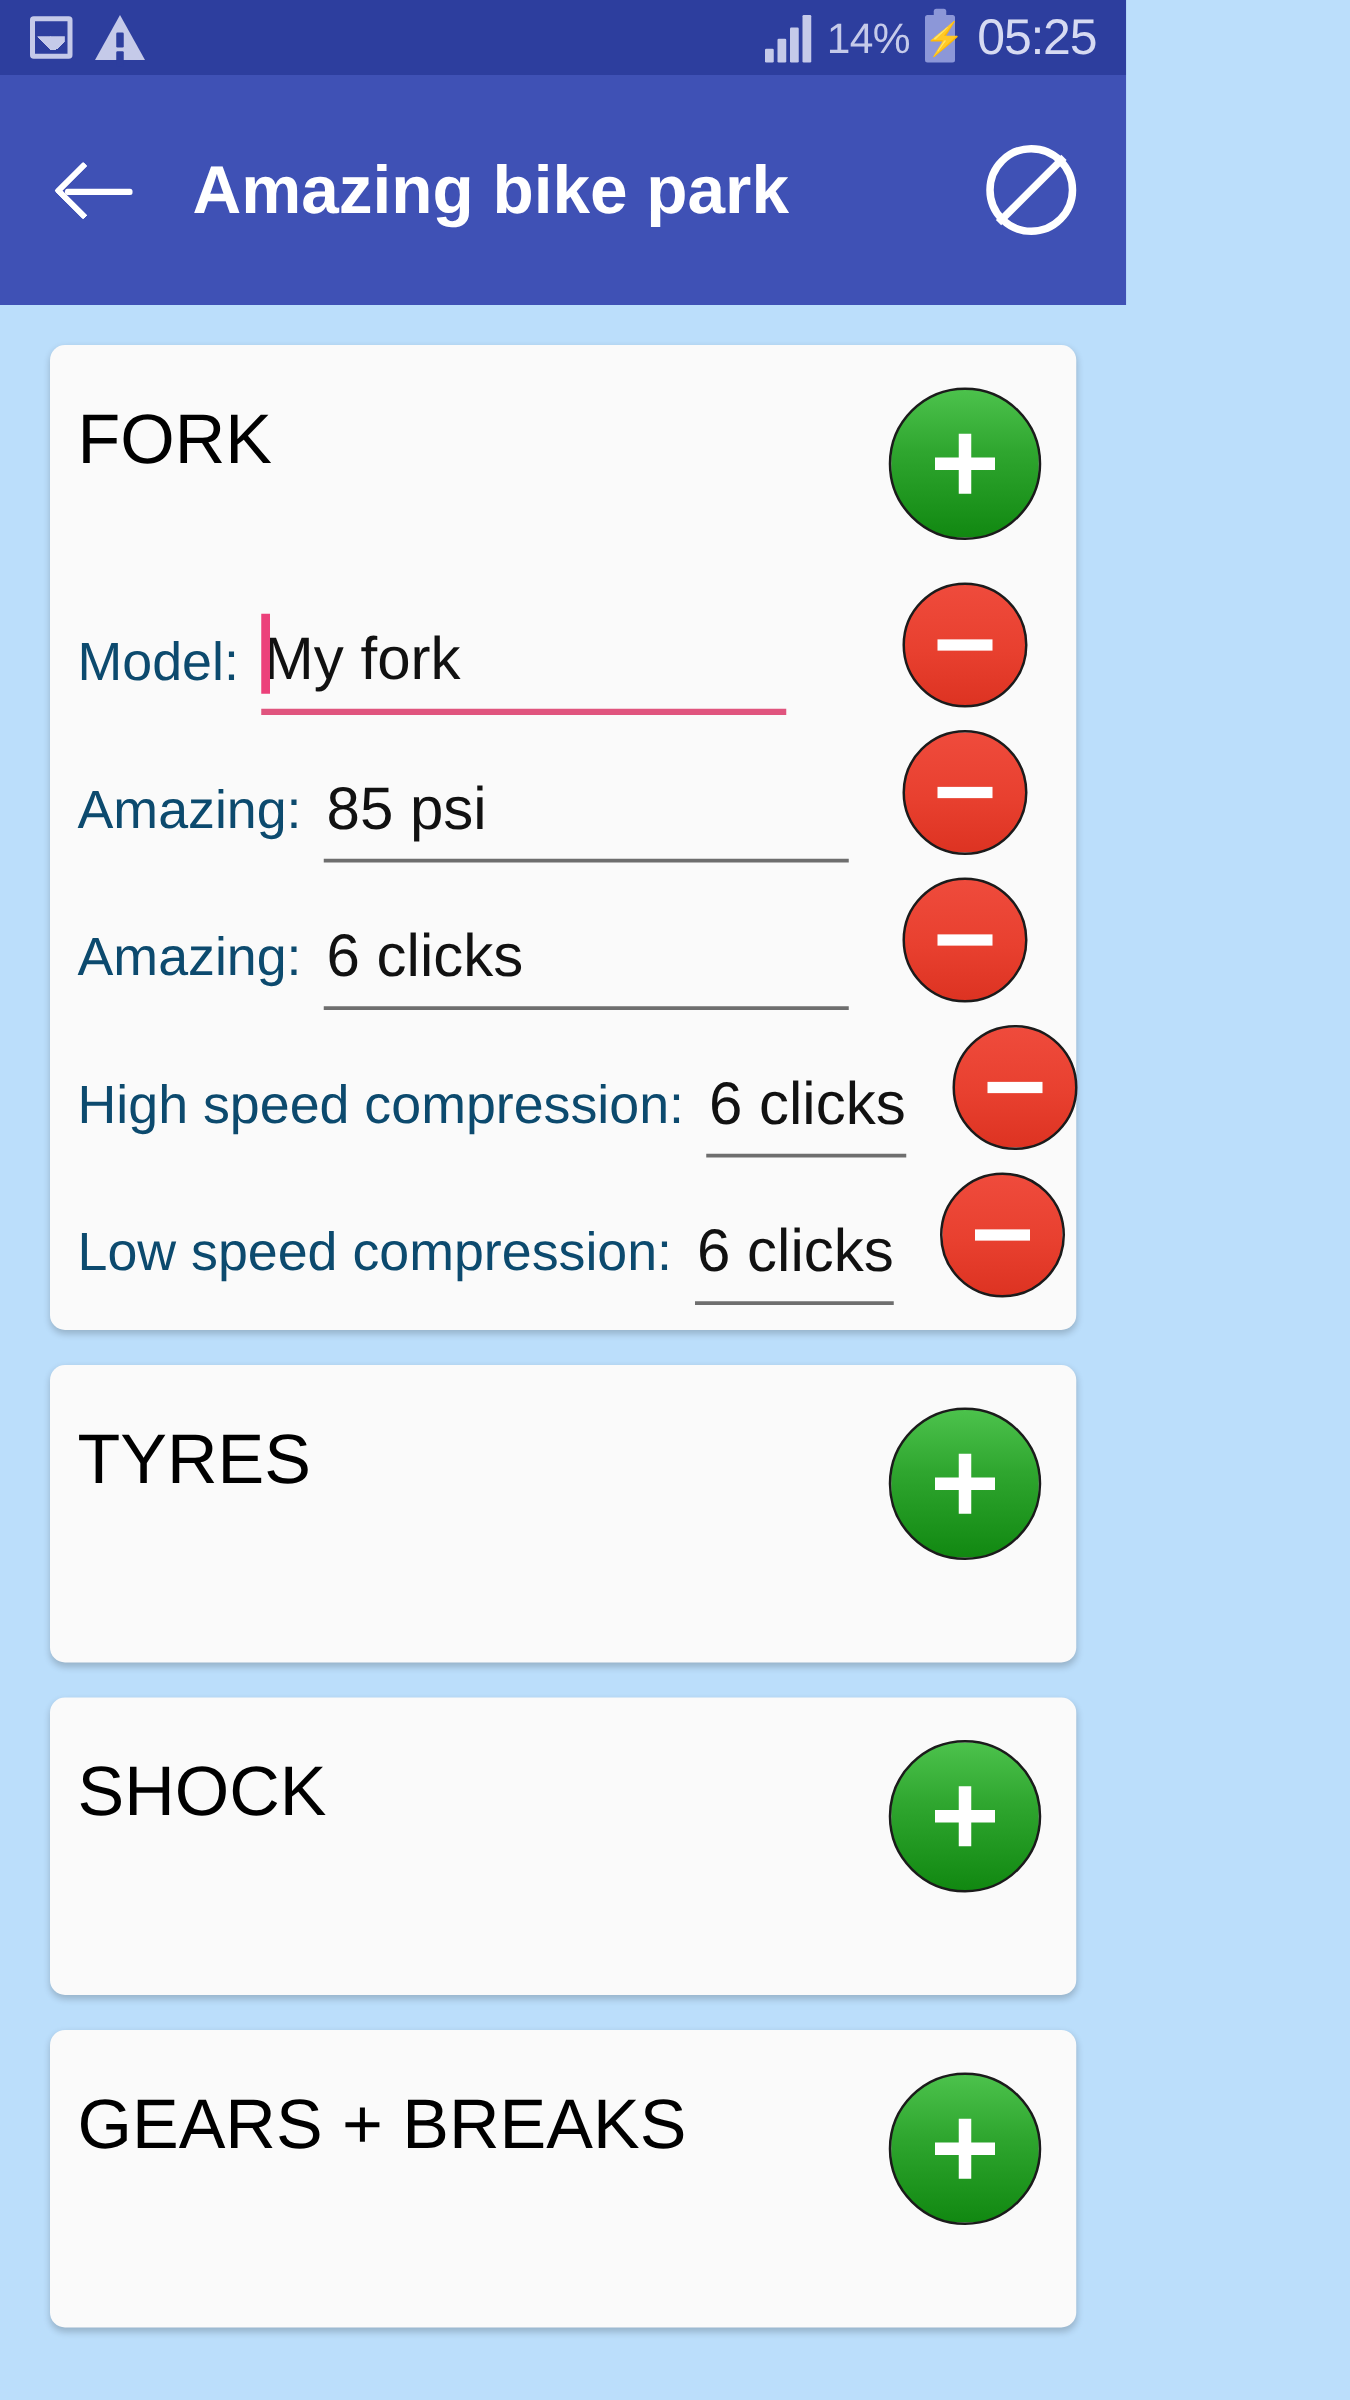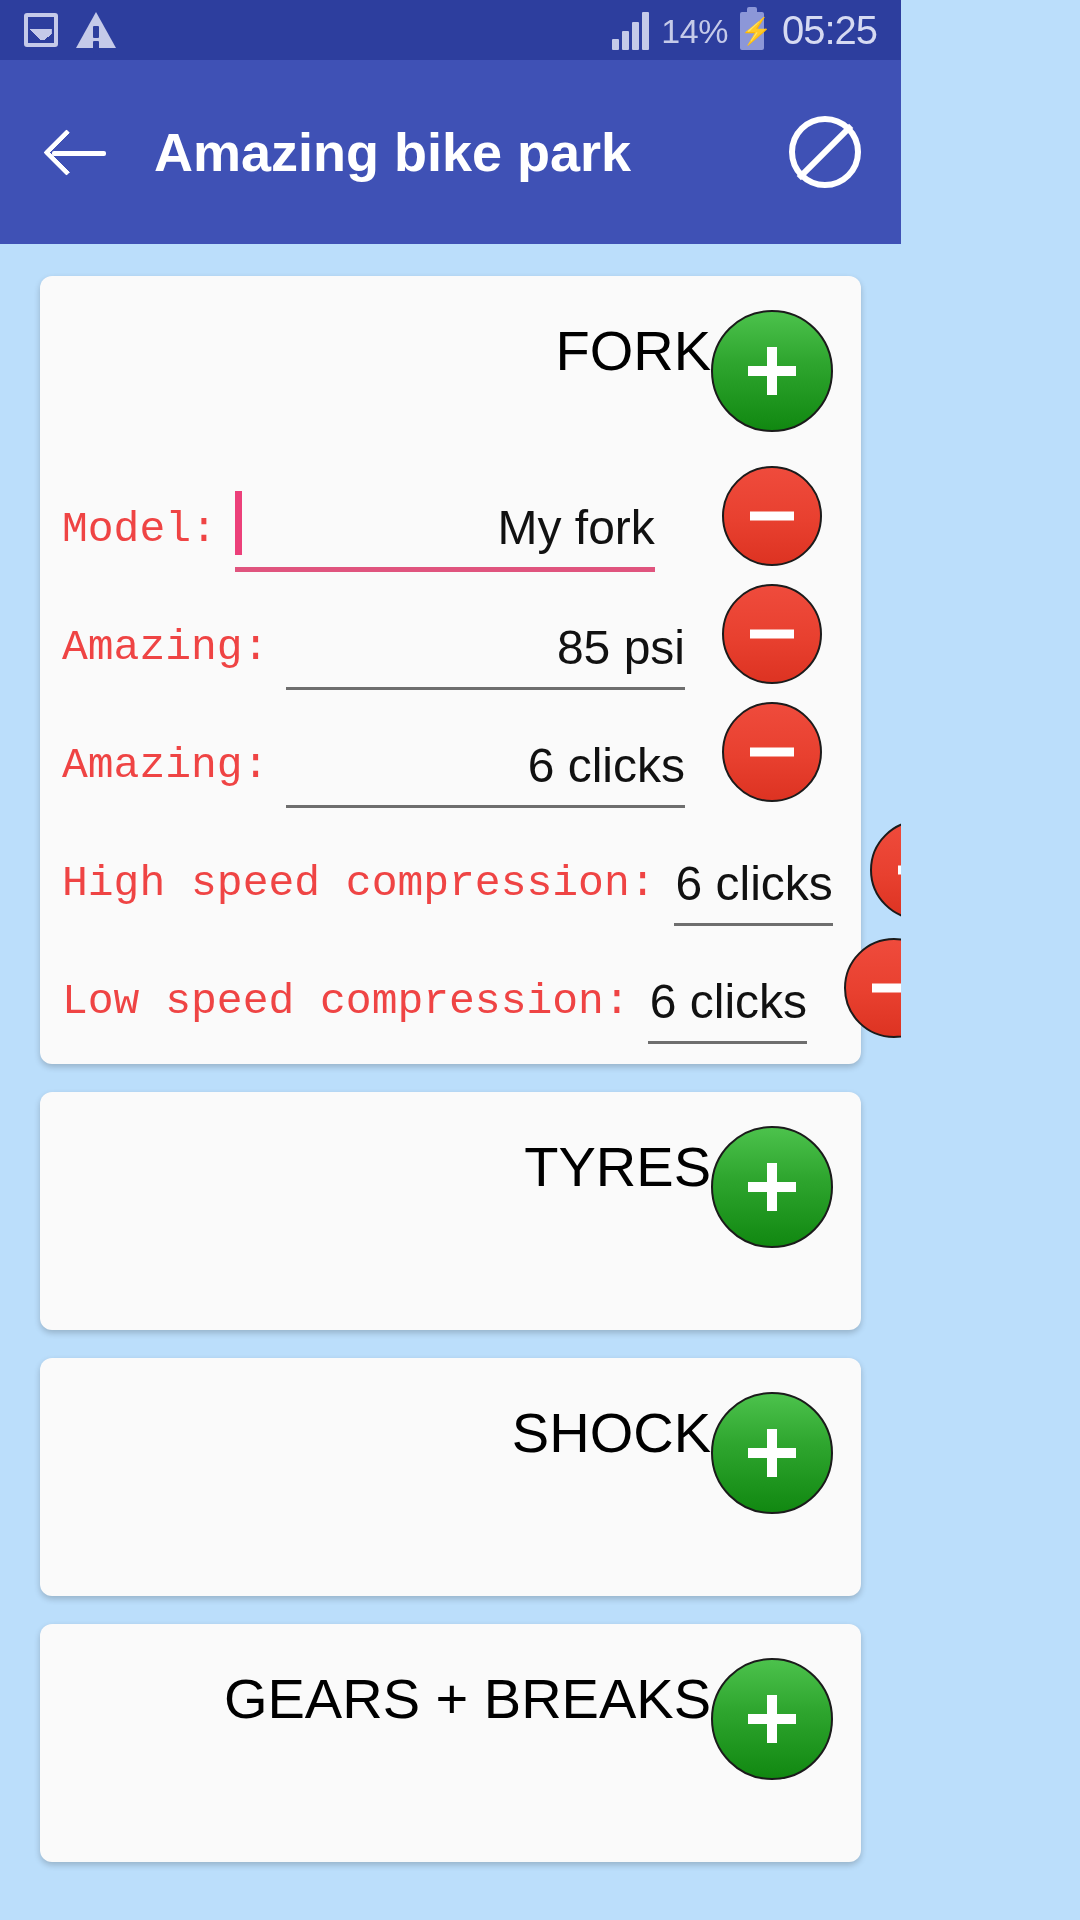--- a/index.html
+++ b/index.html
@@ -14,21 +14,20 @@
     font-family: "Liberation Sans", sans-serif;
     background: #BBDEFB;
   }
 
   .screen {
     position: relative;
     width: 901px;
     height: 1920px;
     background: #BBDEFB;
     overflow: hidden;
-    text-align: right;
   }
 
   
   .status-bar {
     position: relative;
     height: 60px;
     background: #2D3E9E;
     display: flex;
     align-items: center;
     padding: 0 24px;
@@ -242,26 +241,25 @@
     min-height: 118px;
     margin-bottom: 0;
   }
   .field-main {
     flex: 1 1 auto;
     display: flex;
     align-items: flex-end;
     padding-right: 26px;
   }
   .field-label {
-    color: #ef4444;
+    color: #0c4a6e;
     font-size: 43px;
     line-height: 56px;
     white-space: nowrap;
     padding-bottom: 14px;
-    font-family: Liberation Mono, monospace;
   }
   .field-input {
     flex: 1 1 auto;
     margin-left: 18px;
     border-bottom: 3px solid #6E6E6E;
     padding: 0 0 10px 2px;
     position: relative;
     min-width: 60px;
   }
   .field-input.focused { border-bottom: 5px solid #E0547E; }

